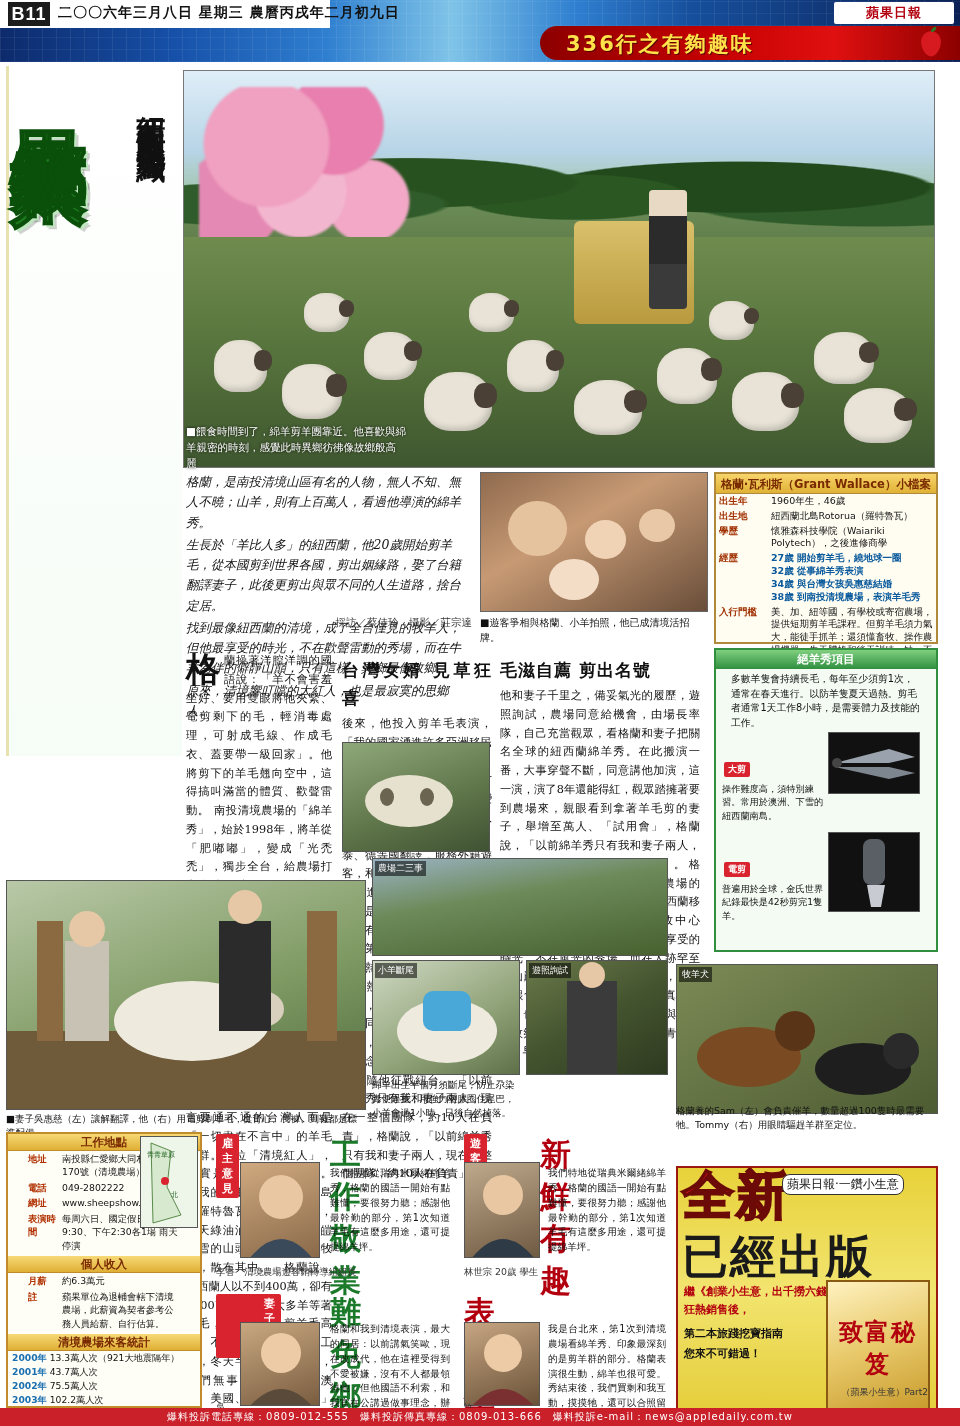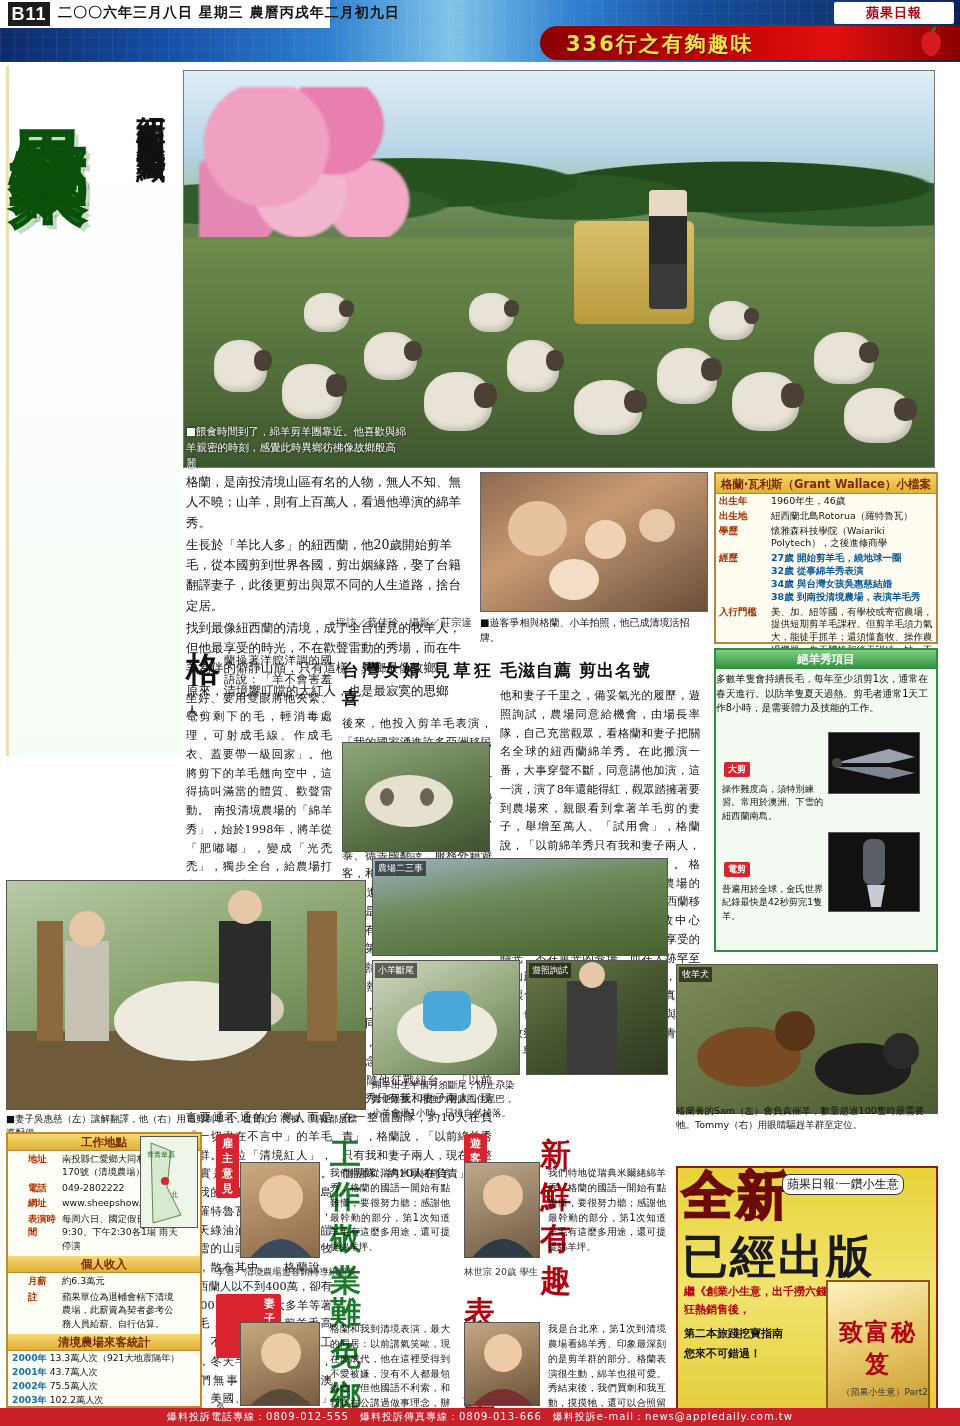--- a/index.html
+++ b/index.html
@@ -129,20 +129,21 @@
   .photo-caption {
     position:absolute; left:186px; top:424px; width:220px;
     font-size:10.5px; line-height:1.5; color:#fff; text-shadow:0 0 3px #000;
   }
 
   
   .lead {
     position:absolute; left:186px; top:472px; width:286px;
     font-size:12.5px; line-height:1.62; color:#111;
     font-family:"DejaVu Serif","Liberation Serif", serif;
+    font-style:italic;
   }
   .lead p { margin-bottom:2px; }
   .byline {
     position:absolute; left:186px; top:616px; width:286px;
     text-align:right; font-size:10.5px; color:#333;
   }
 
   
   .photo-crowd {
     position:absolute; left:480px; top:472px; width:228px; height:140px;
@@ -173,21 +174,21 @@
 
   
   .shearbox {
     position:absolute; left:714px; top:648px; width:224px; height:304px;
     background:#f3fbf3; border:2px solid #2f8f3f;
   }
   .shearbox-hd {
     height:19px; background:linear-gradient(180deg,#7fd07f,#2f8f3f);
     color:#fff; font-size:11.5px; font-weight:bold; text-align:center; line-height:19px;
   }
-  .shearbox p { font-size:9.8px; line-height:1.5; padding:3px 0; color:#111; }
+  .shearbox p { font-size:9.8px; line-height:1.5; padding:3px 15px; color:#111; }
   .tool {
     position:absolute; width:92px; height:62px; background:#111;
     border:1px solid #555;
   }
   .tool-lbl {
     position:absolute; font-size:9px; background:#d9232e; color:#fff;
     padding:1px 4px; border-radius:2px; font-weight:bold;
   }
   .tool-desc { position:absolute; font-size:9.2px; line-height:1.45; width:110px; }
 

